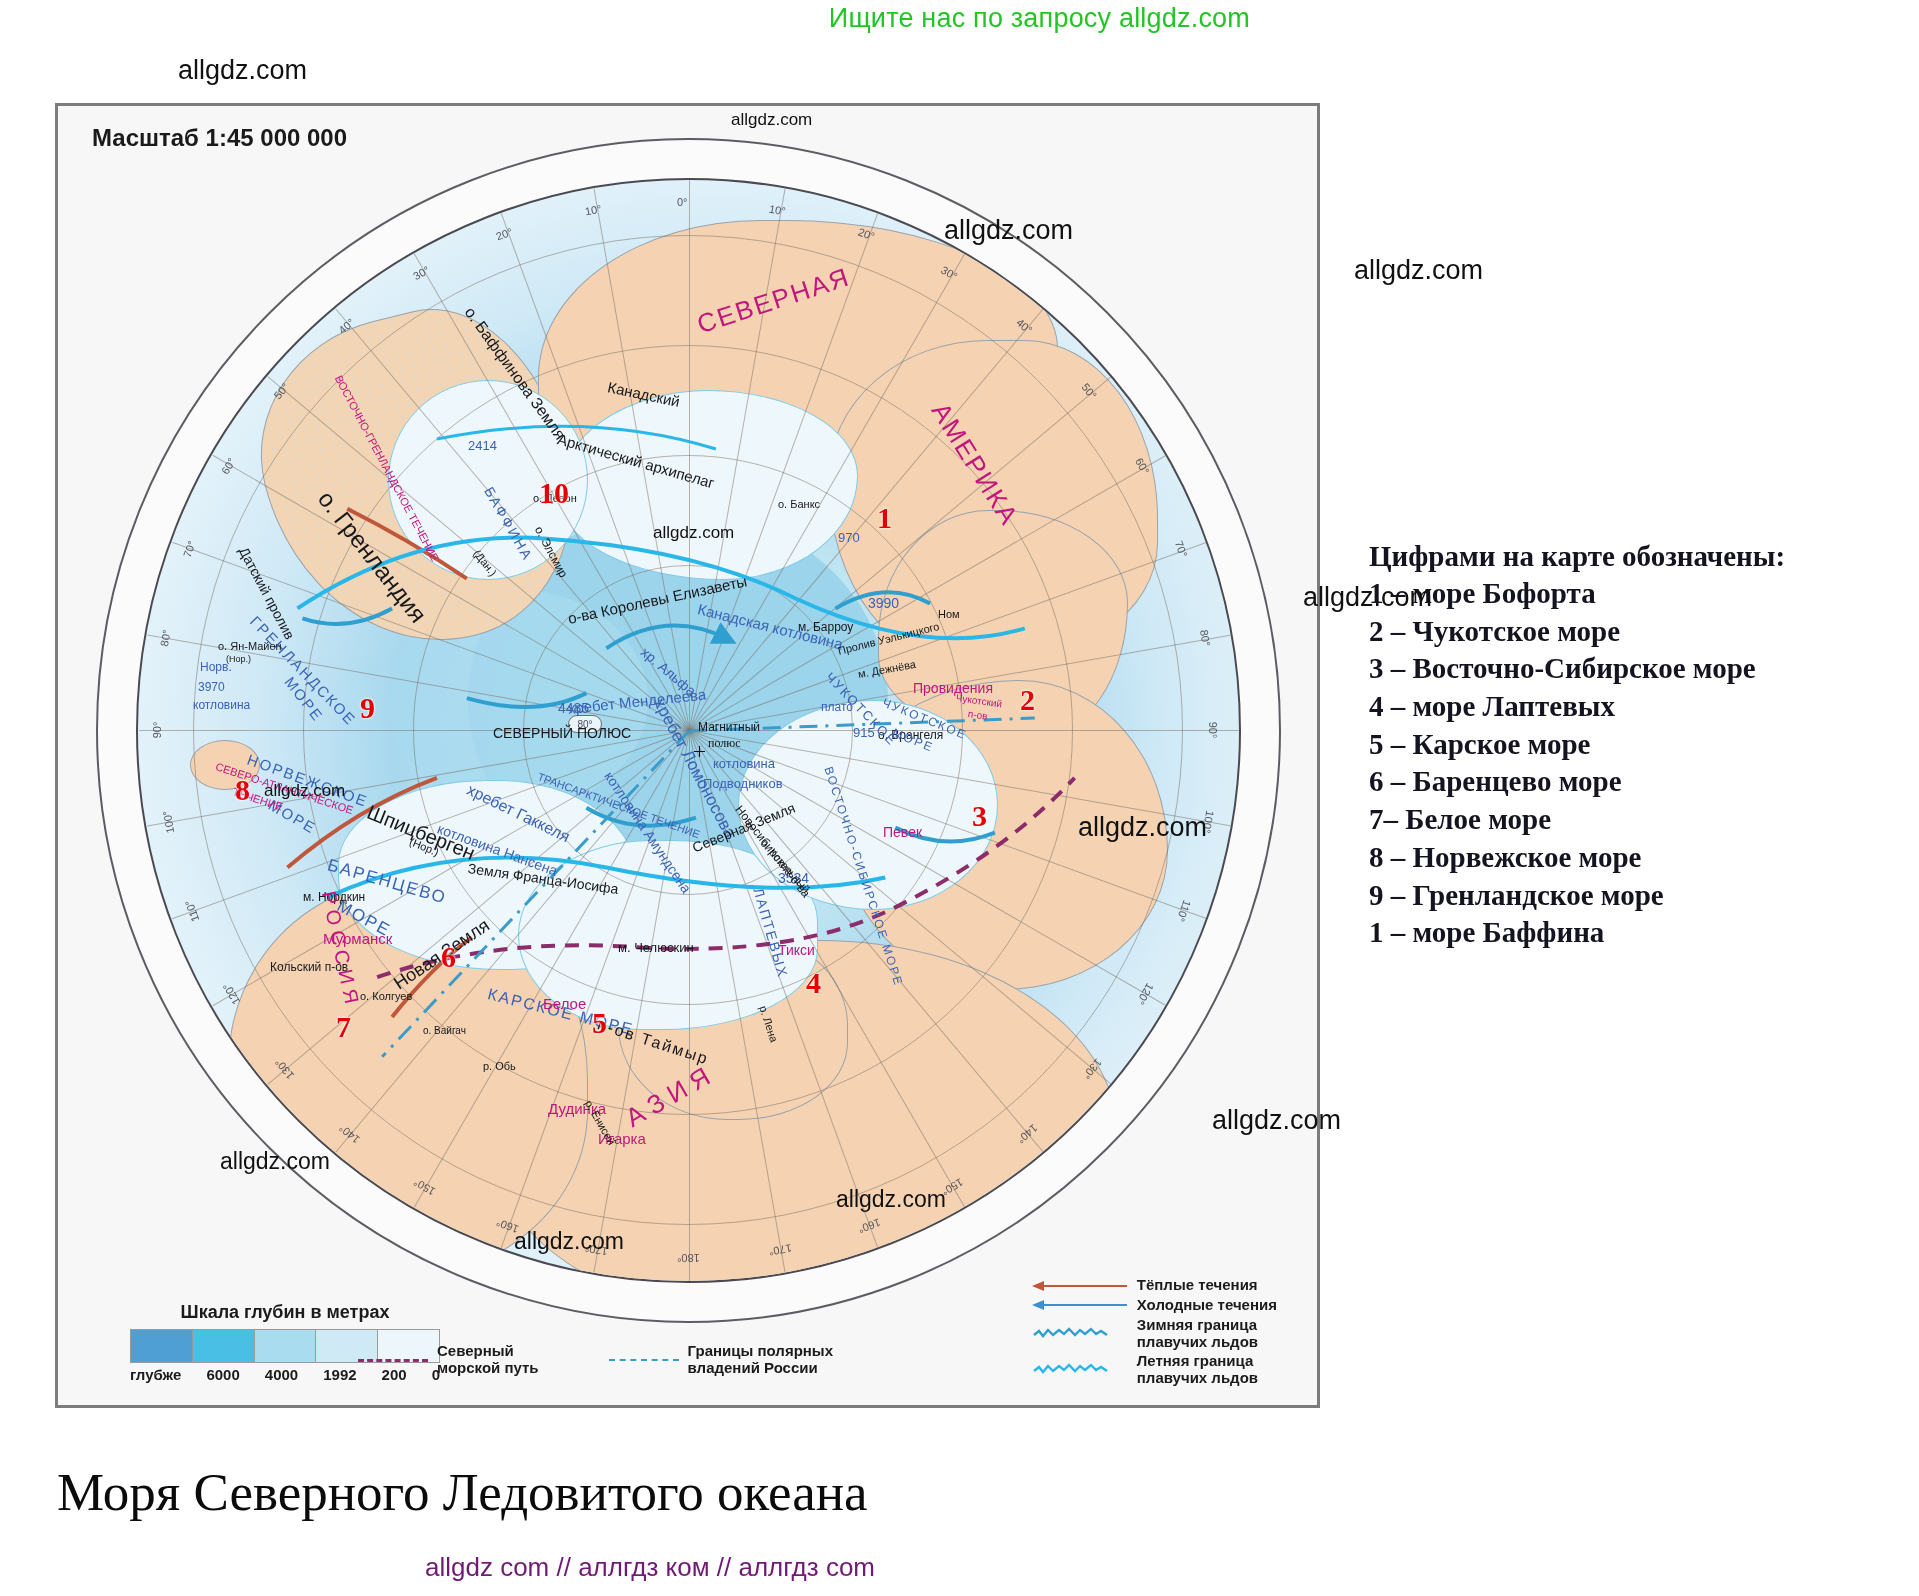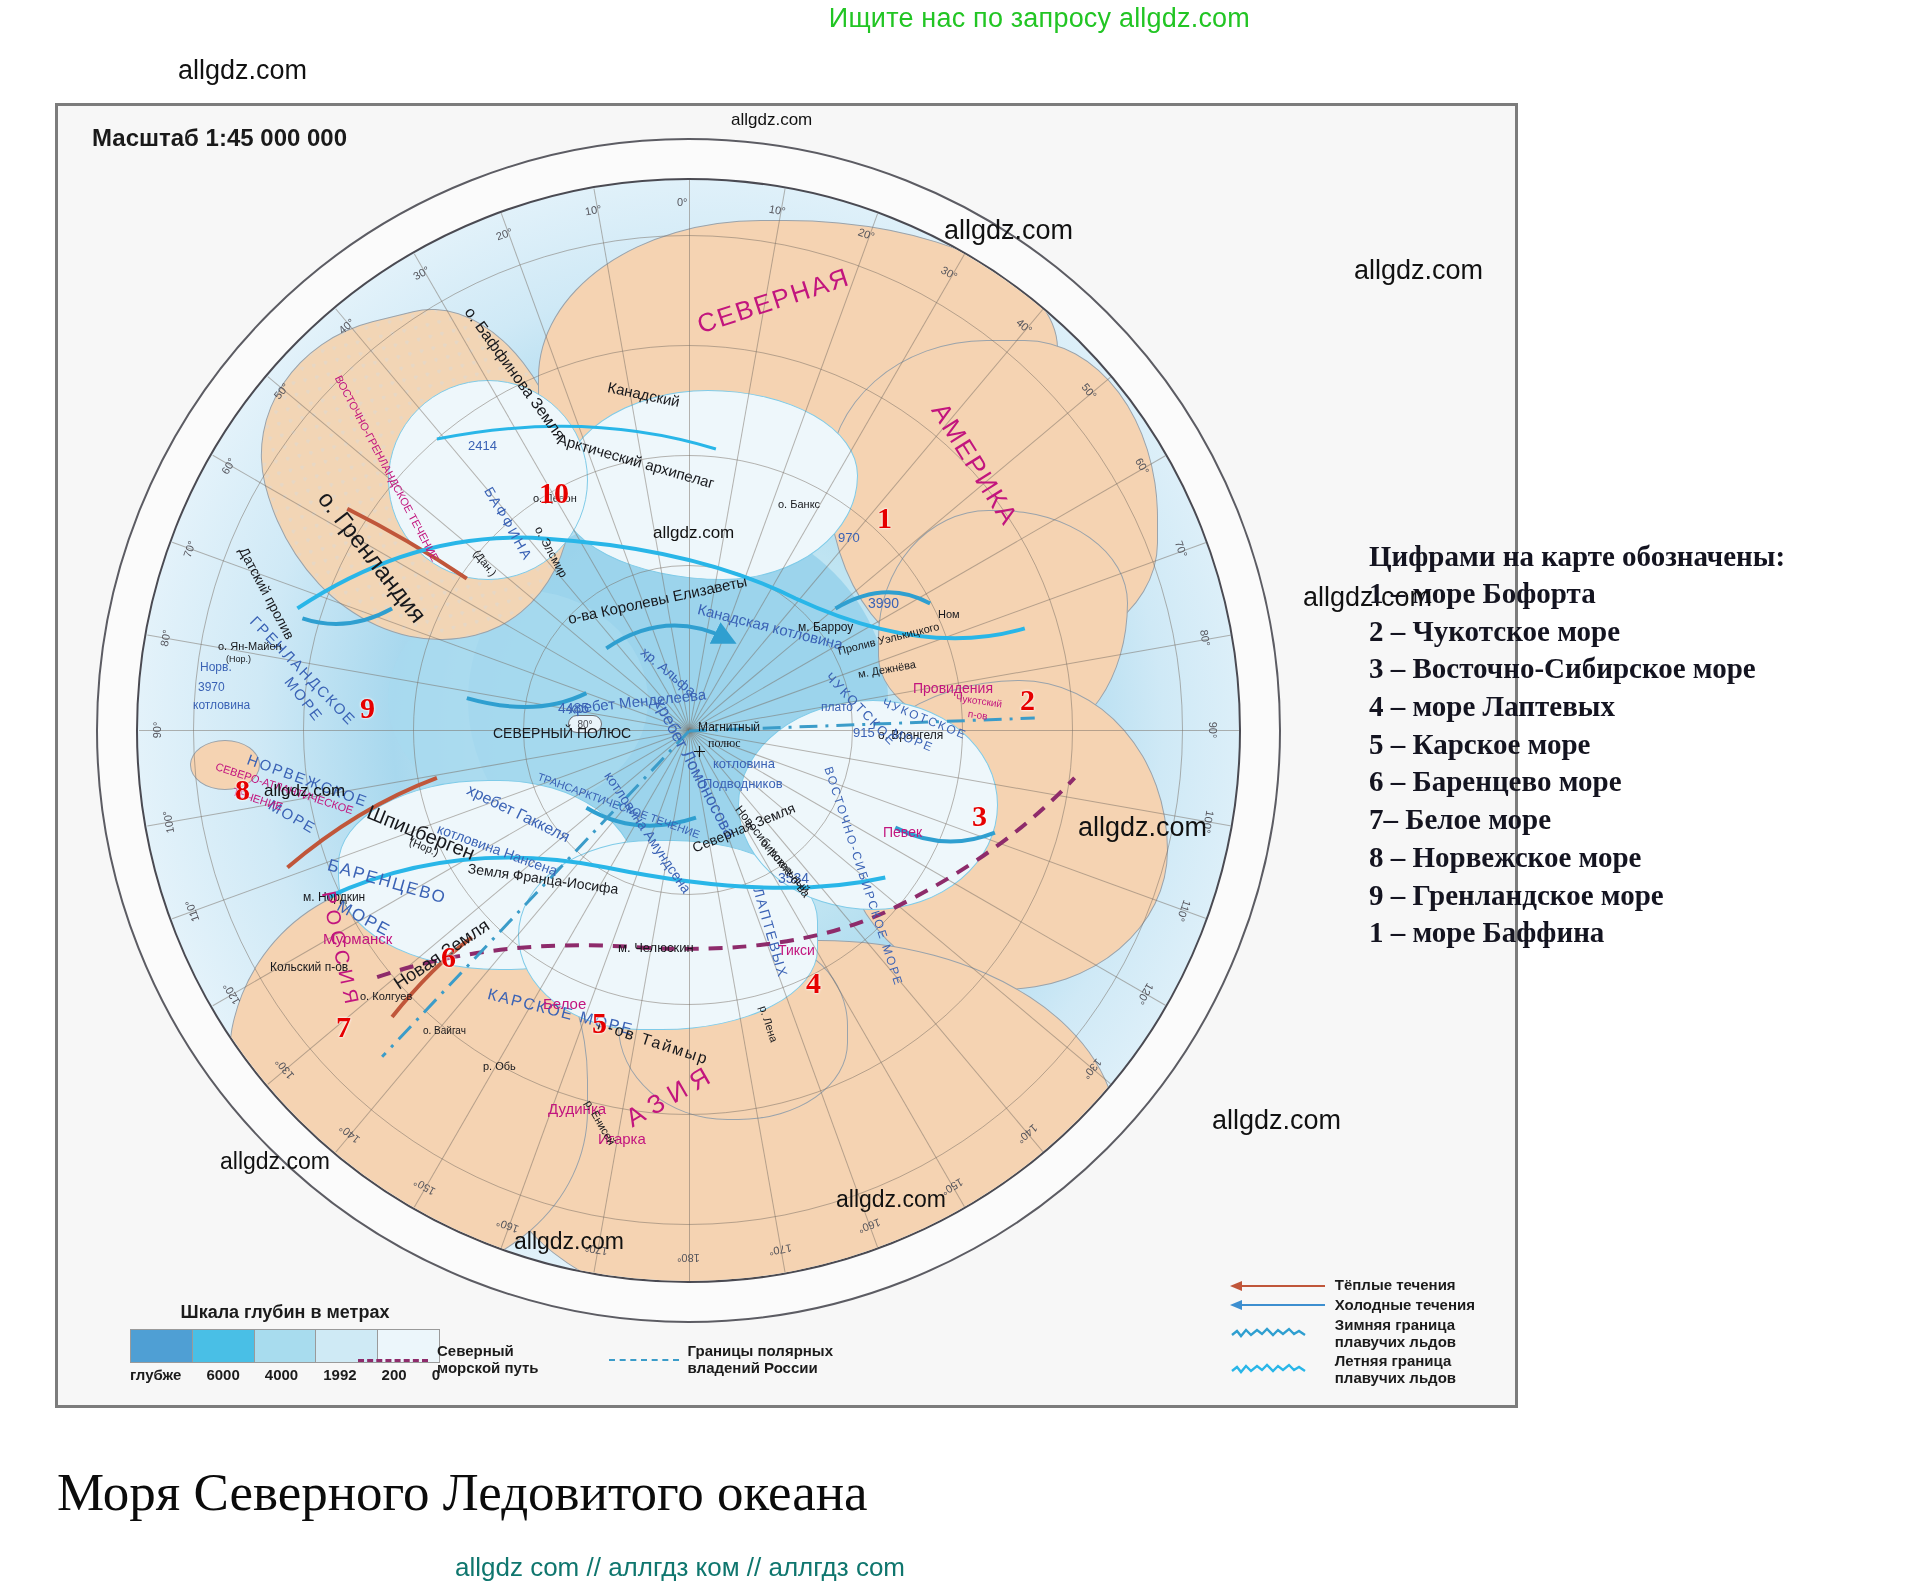--- a/index.html
+++ b/index.html
@@ -29,21 +29,21 @@
     color: #111;
     font-family: "Liberation Sans", sans-serif;
     white-space: nowrap;
     pointer-events: none;
   }
 
   
   .map-frame {
     position: absolute;
     left: 55px; top: 103px;
-    width: 1463px; height: 1305px;
+    width: 1265px; height: 1305px;
     background: #f7f7f7;
     border: 3px solid #7c7c7c;
   }
 
   .scale-label {
     position: absolute; left: 34px; top: 18px;
     font-size: 24px; font-weight: bold; color: #1a1a1a;
     font-family: "Liberation Sans", sans-serif;
     white-space: nowrap;
   }
@@ -167,24 +167,23 @@
 
   
   .main-title {
     position: absolute; left: 57px; top: 1462px;
     font-family: "Liberation Serif", serif;
     font-size: 53px; color: #0b0b0b; white-space:nowrap;
   }
   .footer-line {
     position: absolute; left: 0; top: 1552px; width: 1300px;
     text-align: center;
-    color: #0f766e; font-size: 26px;
+    color: #701a75; font-size: 26px;
     font-family: "Liberation Sans", sans-serif;
     white-space: nowrap;
-    margin-left: 30px;
   }
 </style>
 </head>
 <body>
 
 <div class="promo">Ищите нас по запросу allgdz.com</div>
 
 <div class="map-frame">
 
   <div class="scale-label">Масштаб 1:45 000 000</div>

